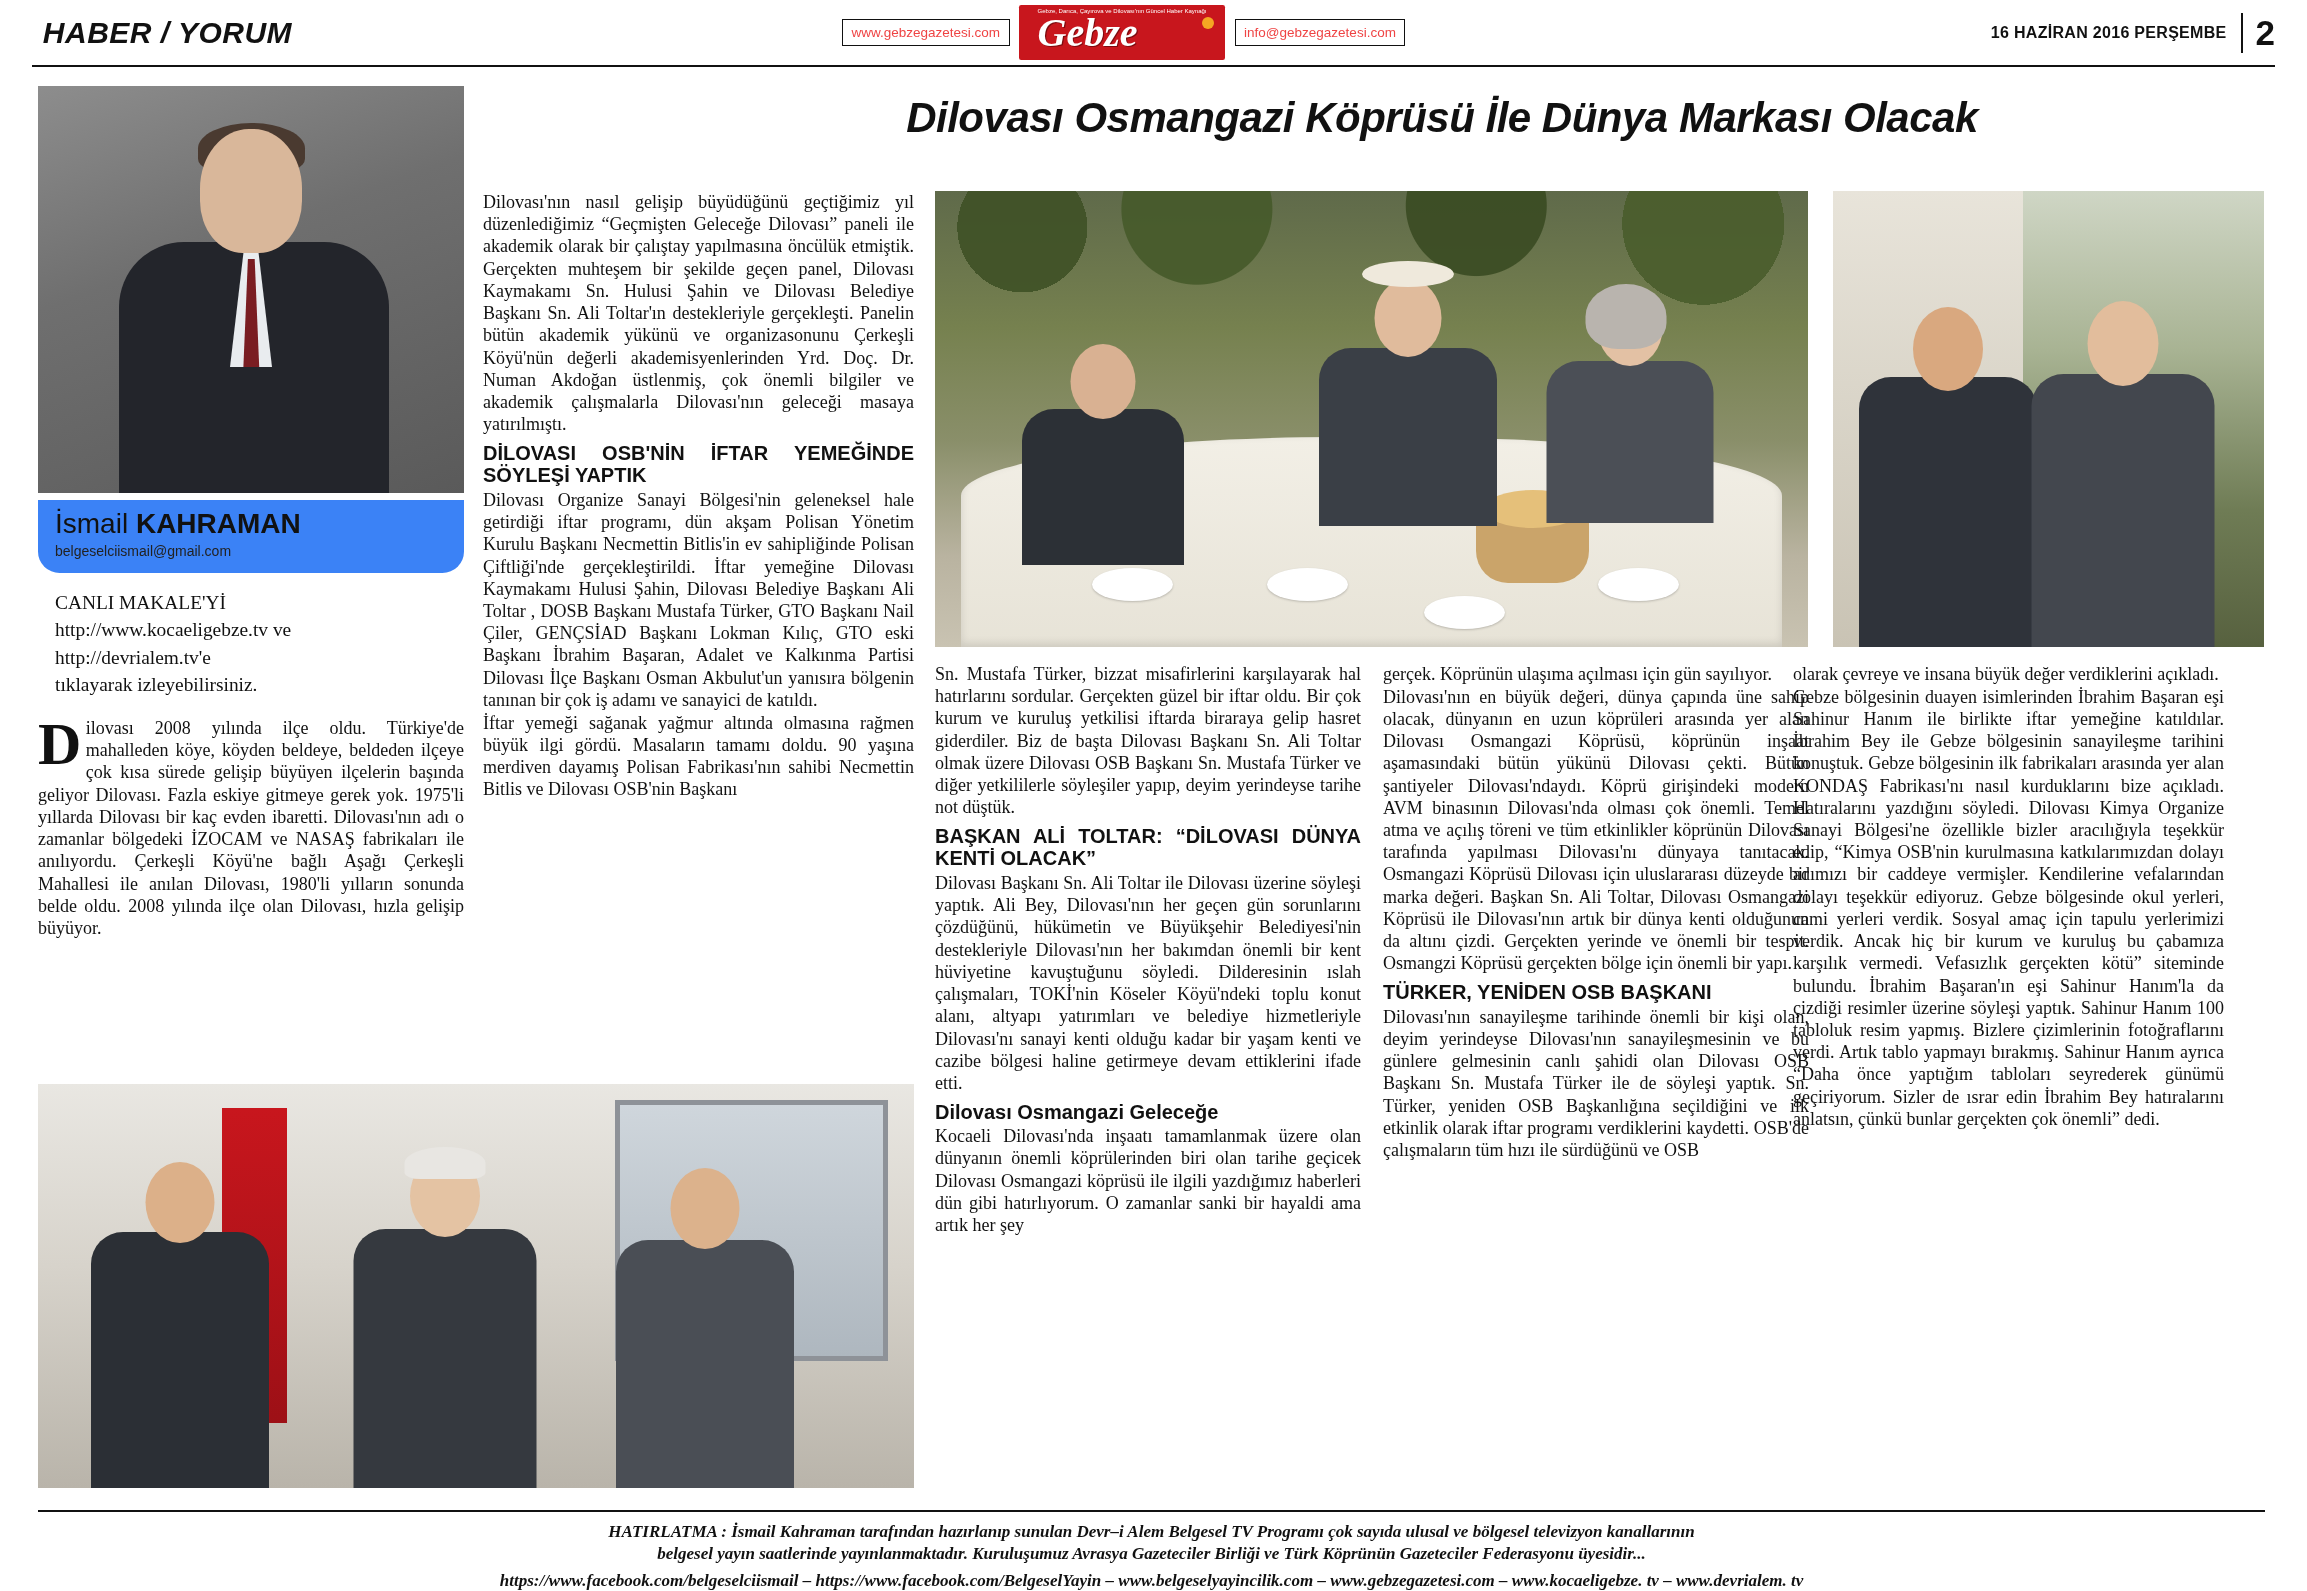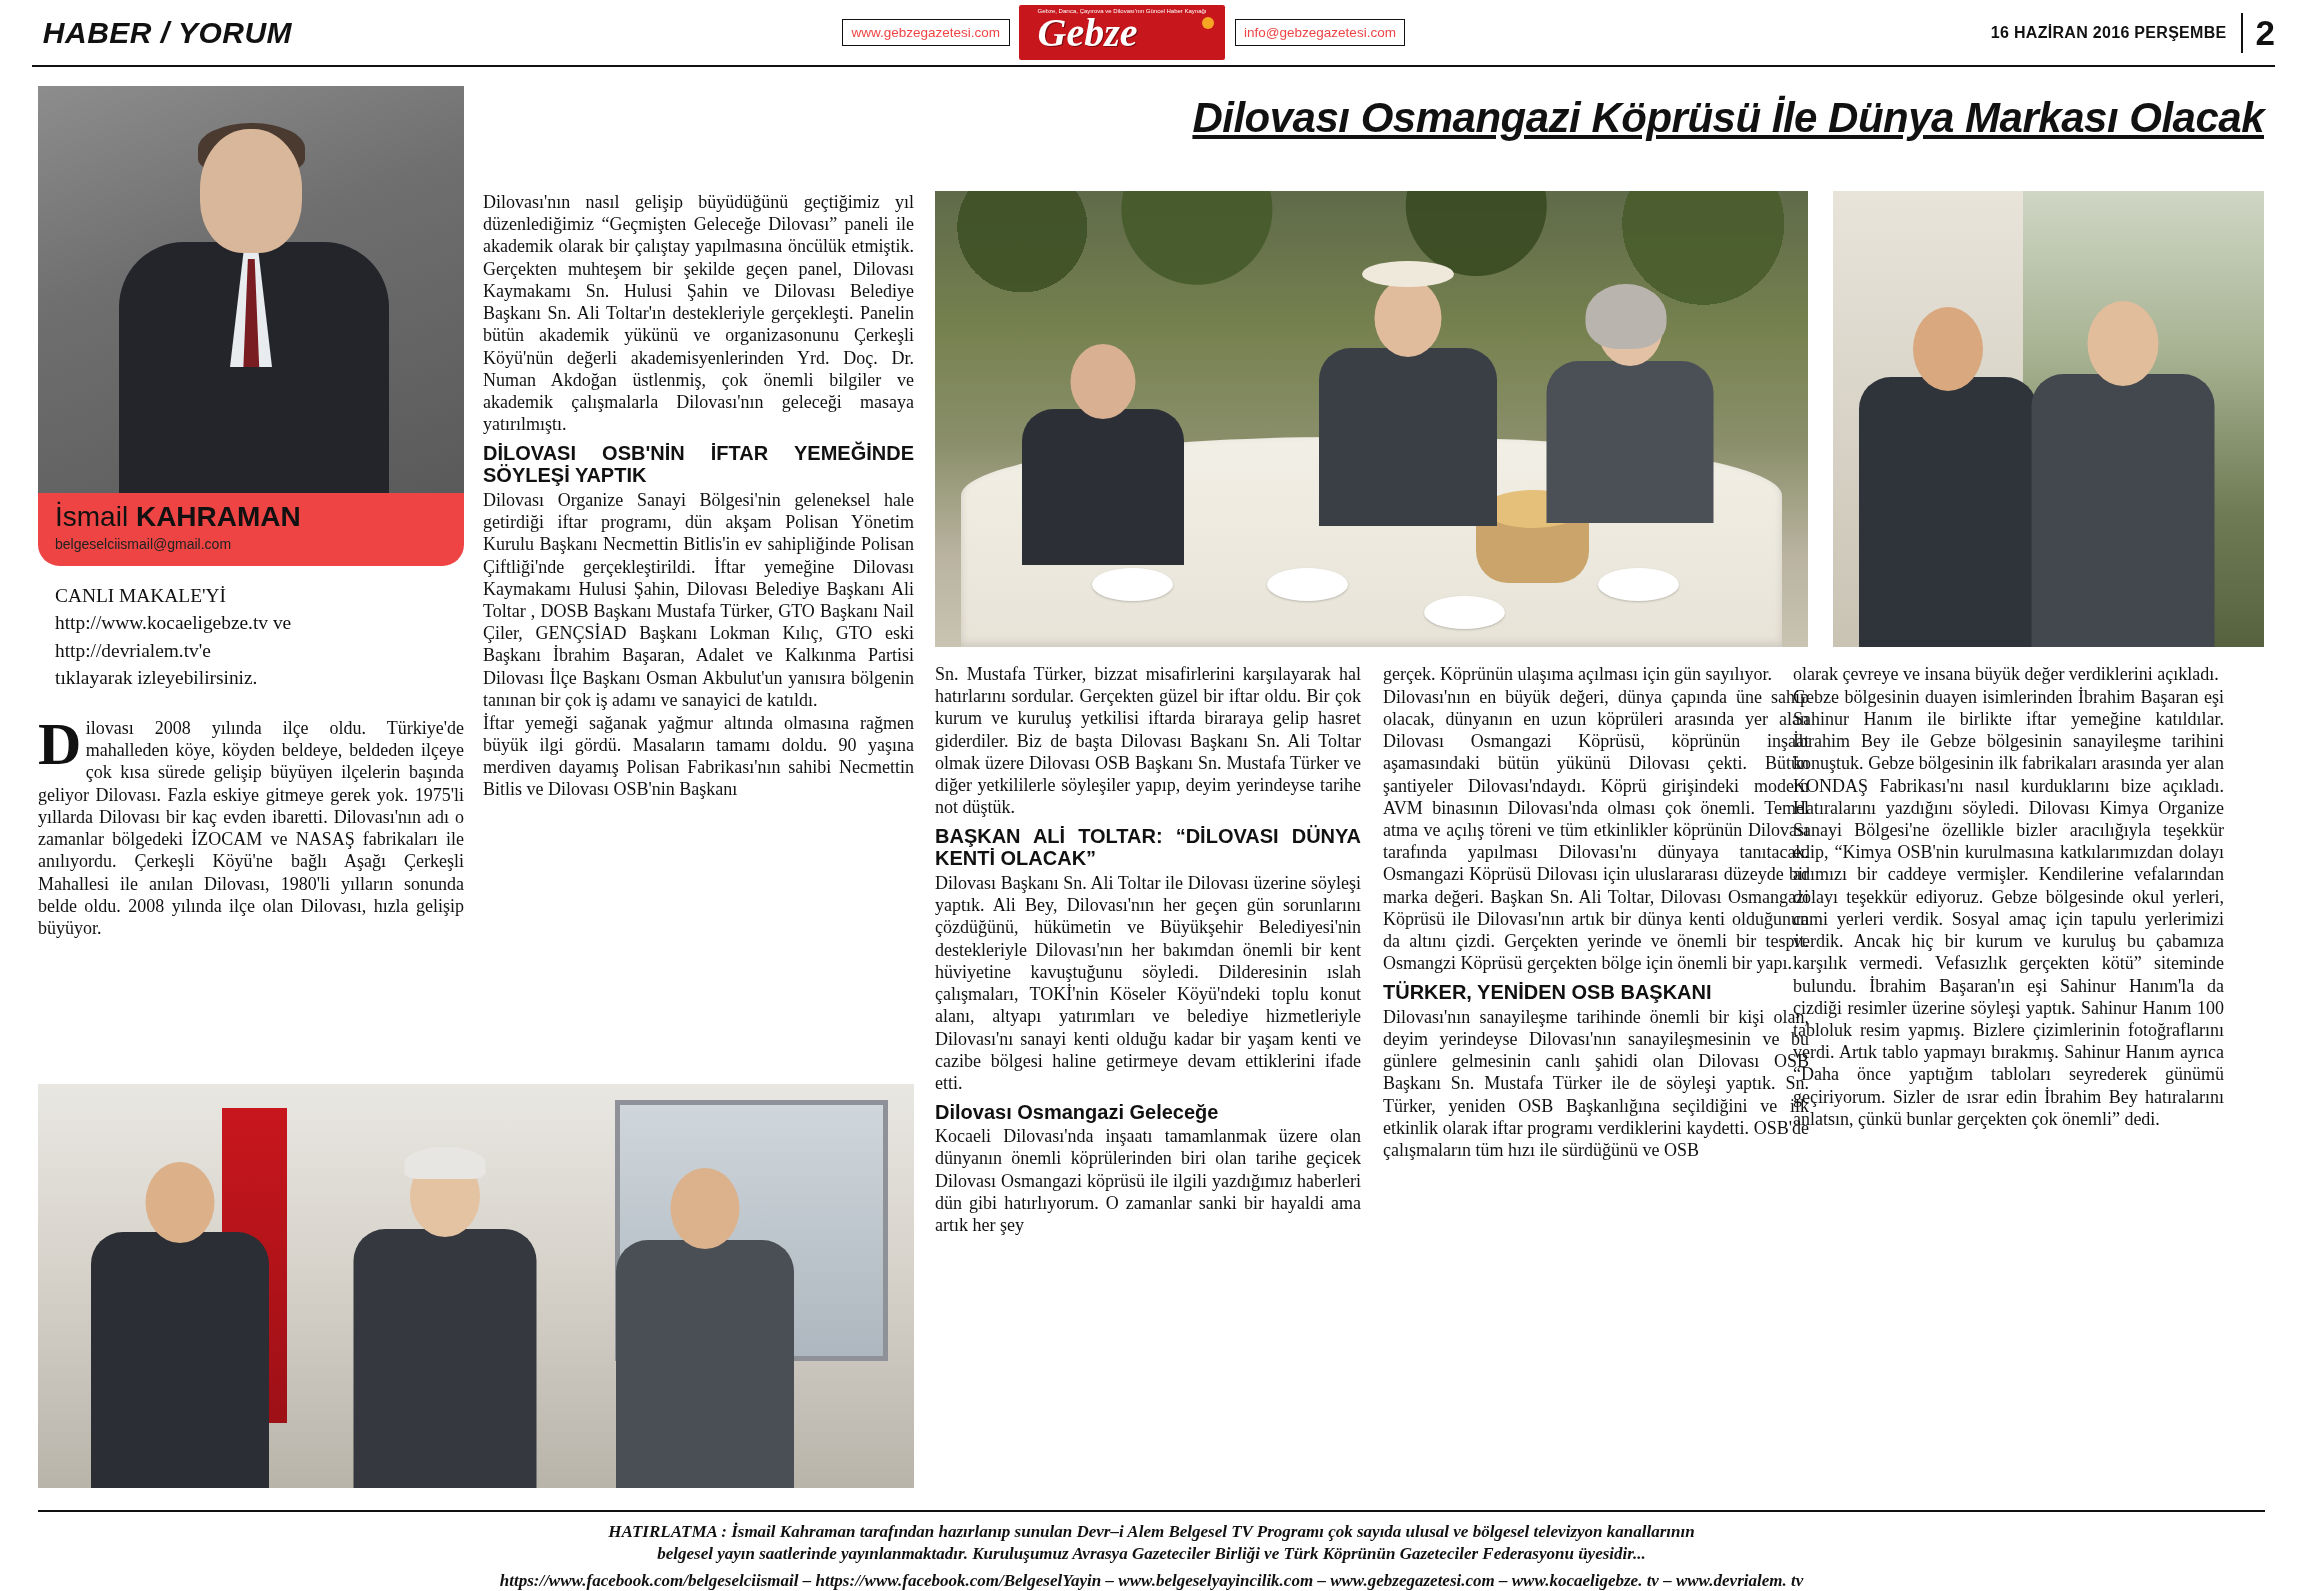--- a/index.html
+++ b/index.html
@@ -110,28 +110,27 @@
     padding-left: 13px;
     margin-left: 3.2px;
   }
 
   
   .headline {
     position: absolute;
     left: 620px;
     top: 94px;
     width: 1644px;
-    text-align: right;
+    text-align: center;
     font-family: "Liberation Sans", sans-serif;
     font-weight: bold;
     font-style: italic;
     font-size: 42px;
     letter-spacing: -0.5px;
     color: #111;
-    text-decoration: underline;
   }
 
   
   .author-box {
     position: absolute;
     left: 38px;
     top: 86px;
     width: 426px;
   }
   .author-photo {
@@ -180,24 +179,25 @@
   .author-photo .tie {
     position: absolute;
     left: 202px;
     top: 173px;
     width: 22.6px;
     height: 108px;
     background: #7a1d22;
     clip-path: polygon(35% 0, 65% 0, 85% 100%, 15% 100%);
   }
   .author-name-wrap {
-    background: #ef4444;
+    background: #3b82f6;
     border-radius: 0 0 21.6px 21.6px;
     padding: 7.5px 0 14px 17px;
     width: 409px;
+    margin-top: 7px;
   }
   .author-name {
     font-family: "Liberation Sans", sans-serif;
     font-size: 28px;
     color: #111;
   }
   .author-name b { font-weight: bold; }
   .author-mail {
     font-family: "Liberation Sans", sans-serif;
     font-size: 14px;

